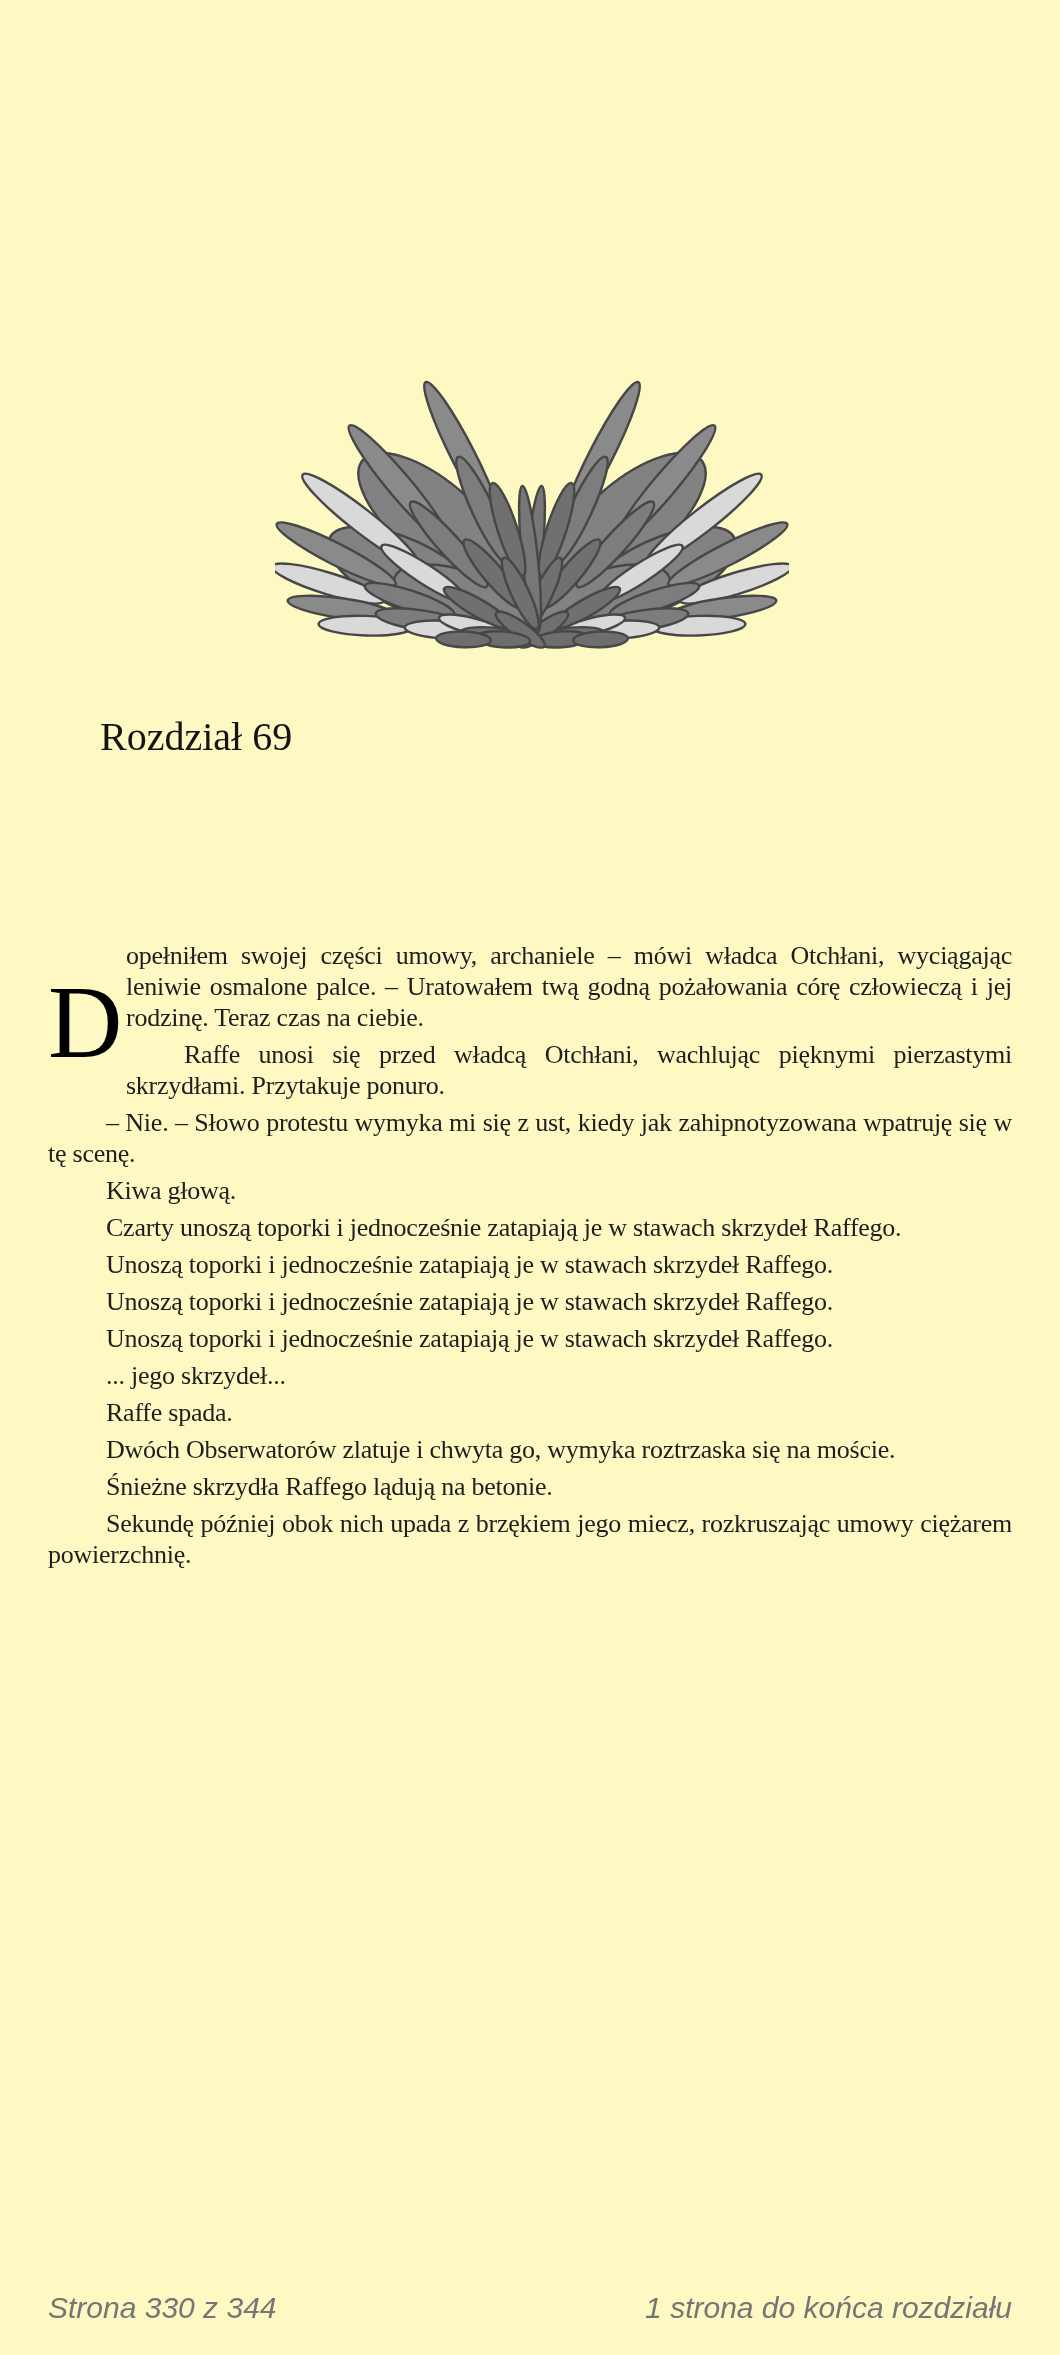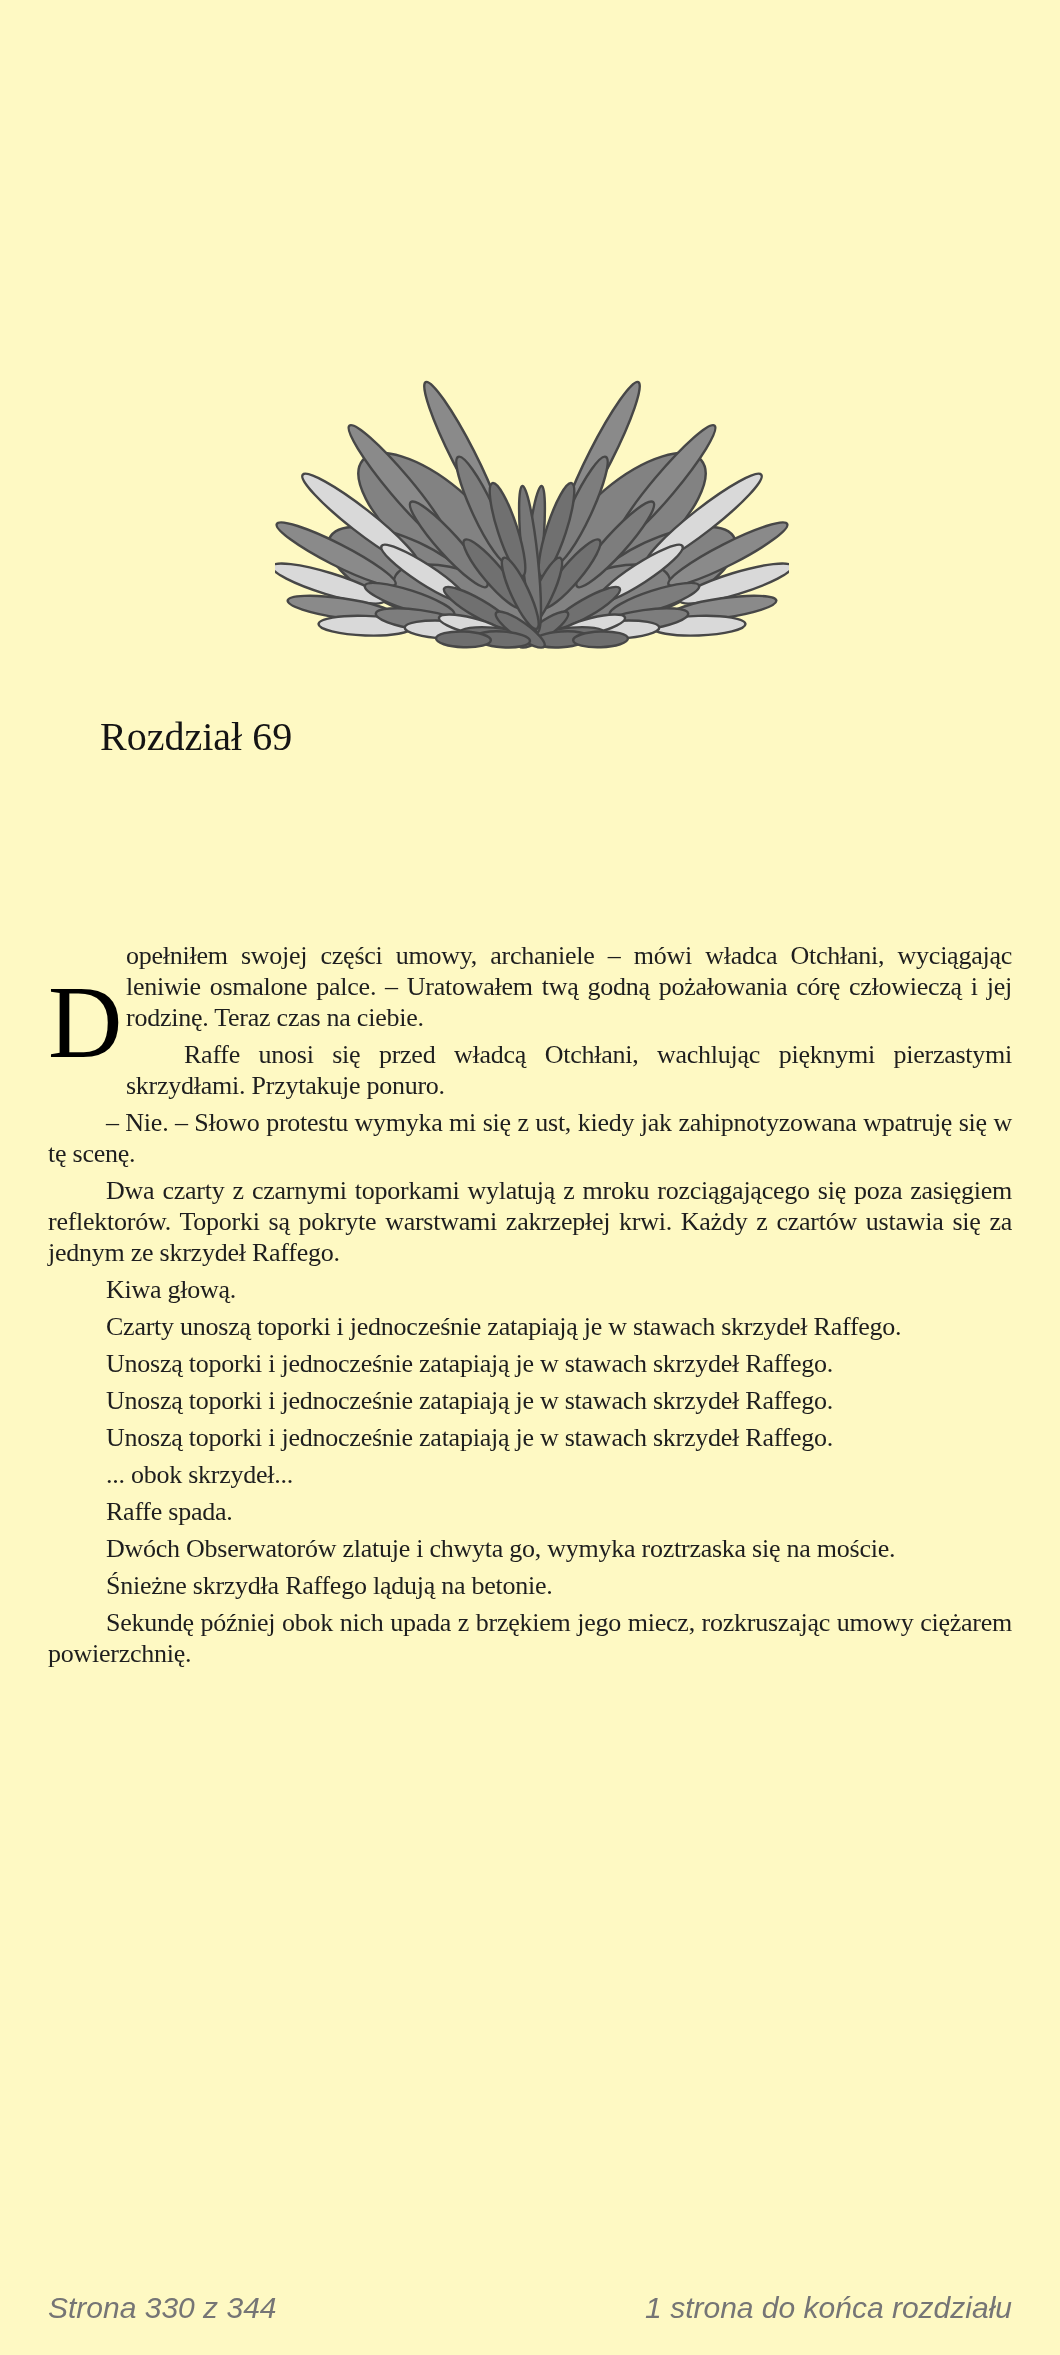--- a/index.html
+++ b/index.html
@@ -120,27 +120,26 @@
       <use href="#wing-right" transform="translate(520,0) scale(-1,1)"></use>
     </svg>
   </div>
 
   <h1 class="chapter-title" style="font-weight:normal;margin:0;">Rozdział 69</h1>
 
   <div class="chapter-body">
       <p class="first"><span class="dropcap">D</span>opełniłem swojej części umowy, archaniele – mówi władca Otchłani, wyciągając leniwie osmalone palce. – Uratowałem twą godną pożałowania córę człowieczą i jej rodzinę. Teraz czas na ciebie.</p>
       <p>Raffe unosi się przed władcą Otchłani, wachlując pięknymi pierzastymi skrzydłami. Przytakuje ponuro.</p>
       <p>– Nie. – Słowo protestu wymyka mi się z ust, kiedy jak zahipnotyzowana wpatruję się w tę scenę.</p>
-      <p>Dwa czarty z czarnymi toporkami wylatują z mroku rozciągającego się poza zasięgiem reflektorów. Toporki są pokryte warstwami zakrzepłej krwi. Każdy z czartów ustawia się za jednym ze skrzydeł Raffego.</p>
       <p>Kiwa głową.</p>
       <p>Czarty unoszą toporki i jednocześnie zatapiają je w stawach skrzydeł Raffego.</p>
       <p>Unoszą toporki i jednocześnie zatapiają je w stawach skrzydeł Raffego.</p>
       <p>Unoszą toporki i jednocześnie zatapiają je w stawach skrzydeł Raffego.</p>
       <p>Unoszą toporki i jednocześnie zatapiają je w stawach skrzydeł Raffego.</p>
-      <p>... obok skrzydeł...</p>
+      <p>... jego skrzydeł...</p>
       <p>Raffe spada.</p>
       <p>Dwóch Obserwatorów zlatuje i chwyta go, wymyka roztrzaska się na moście.</p>
       <p>Śnieżne skrzydła Raffego lądują na betonie.</p>
       <p>Sekundę później obok nich upada z brzękiem jego miecz, rozkruszając umowy ciężarem powierzchnię.</p>
     </div>
 
   <div class="page-footer">
     <span>Strona 330 z 344</span>
     <span>1 strona do końca rozdziału</span>
   </div>

